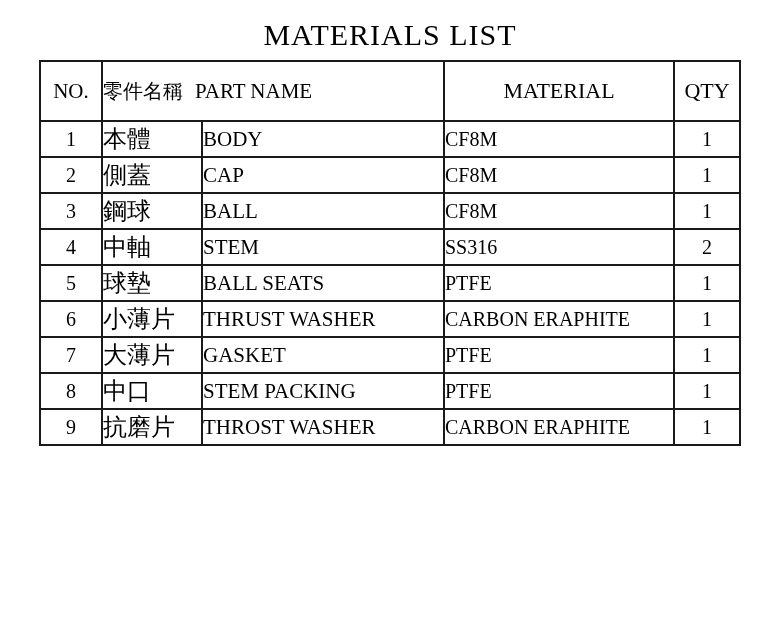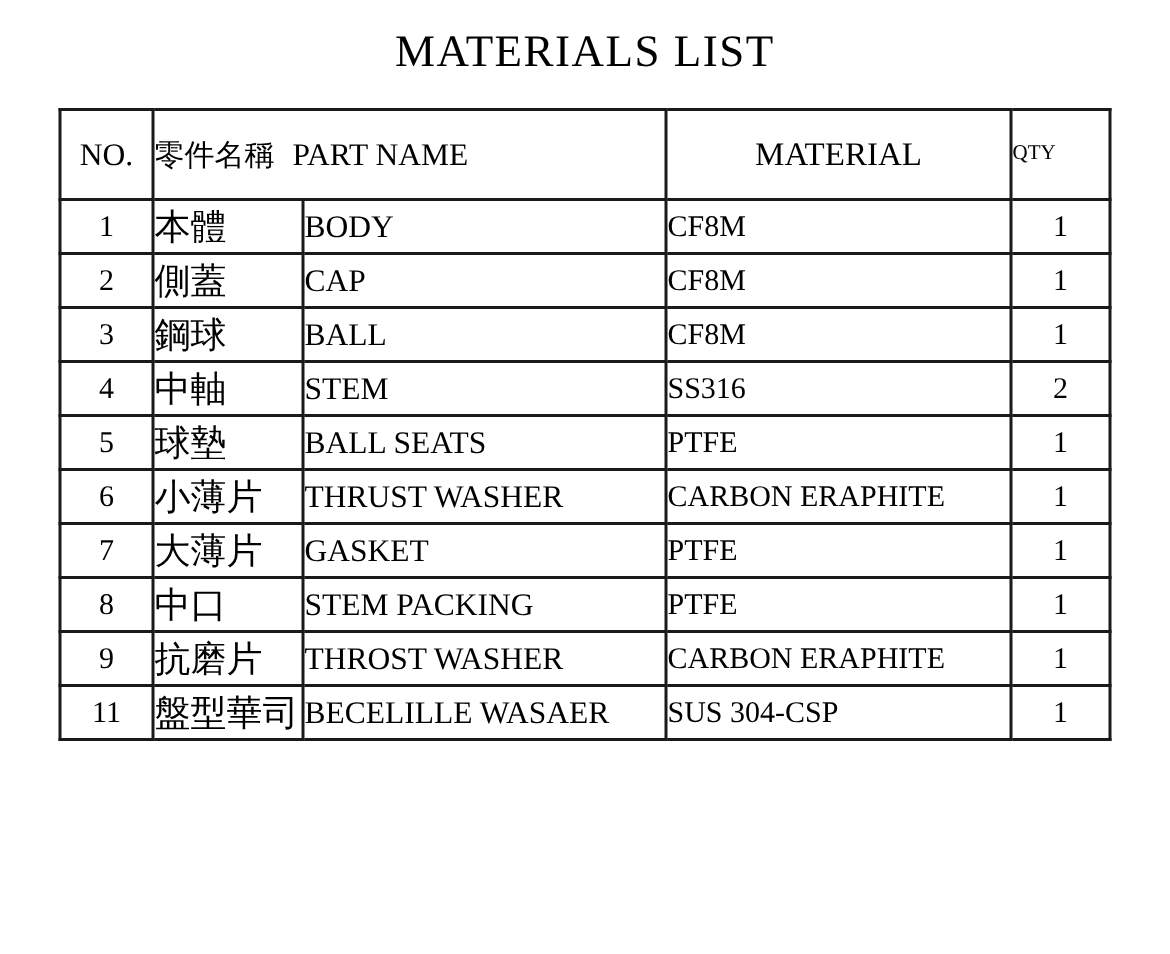--- a/index.html
+++ b/index.html
@@ -26,21 +26,21 @@
     font-family: "Liberation Serif", serif;
     font-size: 30px;
     letter-spacing: 1px;
     padding-top: 18px;
     padding-bottom: 8px;
     font-weight: 400;
   }
   table.materials {
     border-collapse: collapse;
     width: 700px;
-    margin: 12px auto;
+    margin: 0 auto;
     table-layout: fixed;
     background: #fff;
     padding-left: 32px;
   }
   table.materials td, table.materials th {
     border: 2px solid #1a1a1a;
     padding: 0;
     vertical-align: middle;
     font-weight: 400;
   }
@@ -73,22 +73,23 @@
     font-family: "Liberation Serif", serif;
     font-size: 21px;
     margin-left: 12px;
   }
   .h-mat {
     text-align: center;
     font-family: "Liberation Serif", serif;
     font-size: 22px;
   }
   .h-qty {
-    font-family: "Liberation Serif", serif;
-    font-size: 14px;
+    text-align: center;
+    font-family: "Liberation Serif", serif;
+    font-size: 22px;
   }
 
   
   tbody tr td {
     height: 34px;
   }
   td.no {
     text-align: center;
     font-family: "Liberation Serif", serif;
     font-size: 20px;
@@ -202,23 +203,16 @@
         <td class="mat">PTFE</td>
         <td class="qty">1</td>
       </tr>
       <tr>
         <td class="no">9</td>
         <td class="zh">抗磨片</td>
         <td class="en">THROST WASHER</td>
         <td class="mat">CARBON ERAPHITE</td>
         <td class="qty">1</td>
       </tr>
-      <tr>
-        <td class="no">11</td>
-        <td class="zh">盤型華司</td>
-        <td class="en">BECELILLE WASAER</td>
-        <td class="mat">SUS 304-CSP</td>
-        <td class="qty">1</td>
-      </tr>
     </tbody>
   </table>
 
 </div>
 
 </body></html>

